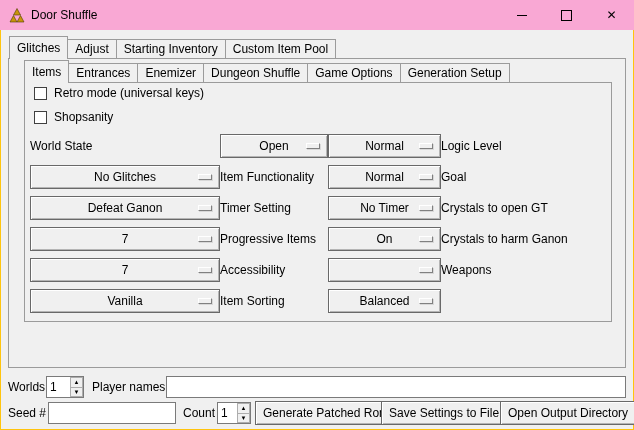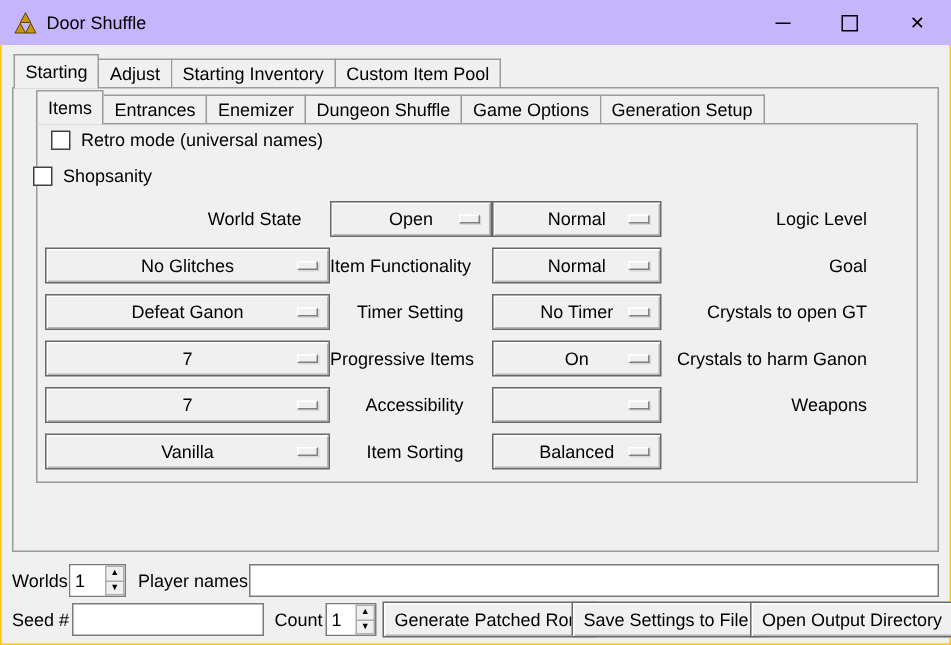--- a/index.html
+++ b/index.html
@@ -1,19 +1,19 @@
 <!DOCTYPE html>
 <html><head>
 <meta charset="utf-8">
 <style>
   html,body{margin:0;padding:0;width:634px;height:430px;overflow:hidden;
     font-family:"Liberation Sans", sans-serif;font-size:12px;color:#000;}
   .window{position:relative;width:634px;height:430px;background:#ffc40d;}
   
-  .titlebar{position:absolute;left:0;top:0;width:634px;height:30px;background:#c4b5fd;
+  .titlebar{position:absolute;left:0;top:0;width:634px;height:30px;background:#f9a8d4;
     display:flex;align-items:center;}
   .app-icon{margin-left:9px;width:16px;height:16px;flex:0 0 auto;}
   .title-text{margin-left:6px;font-size:12px;color:#000;}
   .win-controls{position:absolute;right:0;top:0;height:30px;display:flex;}
   .winbtn{width:45px;height:30px;display:flex;align-items:center;justify-content:center;}
   .glyph-min{width:10px;height:1px;background:#000;}
   .glyph-max{width:9px;height:9px;border:1px solid #000;}
   .glyph-close{font-size:12px;line-height:12px;color:#000;}
   
   .client{position:absolute;left:1px;top:30px;width:632px;height:399px;background:#f0f0f0;}
@@ -24,21 +24,21 @@
   .tab + .tab{border-left:none;}
   .tab.selected{height:23px;margin-bottom:-1px;padding-top:4px;z-index:6;position:relative;
     border-left:1px solid #9b9b9b;}
   .pane{position:absolute;background:#f0f0f0;border:1px solid #9b9b9b;box-sizing:border-box;z-index:1;}
   
   .checkrow{position:absolute;display:flex;align-items:center;gap:7px;z-index:2;}
   .checkbox{width:13px;height:13px;box-sizing:border-box;border:1px solid #404040;background:#fff;}
   
   .fields{position:absolute;left:29px;top:100px;display:grid;
     grid-template-columns:190px 108px 113px 156px;grid-auto-rows:31px;align-items:center;z-index:2;}
-  .flabel{text-align:right;padding-right:19px;white-space:nowrap;}
+  .flabel{padding-right:19px;white-space:nowrap;}
   .opt{position:relative;width:100%;height:24px;box-sizing:border-box;background:#f0f0f0;
     border:1px solid #696969;box-shadow:inset 1px 1px 0 #ffffff, inset -1px -1px 0 #b5b5b5;
     display:flex;align-items:center;justify-content:center;font-size:12px;cursor:default;}
   .opt .ind{position:absolute;right:7px;top:50%;margin-top:-3px;width:12px;height:4px;background:#f0f0f0;
     border-top:1px solid #ffffff;border-left:1px solid #ffffff;
     border-right:1px solid #808080;border-bottom:1px solid #808080;box-shadow:1px 1px 0 #d8d8d8;}
   
   .lbl{position:absolute;white-space:nowrap;z-index:2;}
   .entry{position:absolute;box-sizing:border-box;height:22px;border:1px solid #7a7a7a;background:#fff;
     font-family:"Liberation Sans", sans-serif;font-size:12px;padding:1px 3px;z-index:2;}
@@ -75,44 +75,44 @@
         </div>
       <div class="winbtn">
           <span class="glyph-close">✕</span>
         </div>
     </div>
   </div>
 
   <div class="client">
 
     <div class="tabs" style="left:8px;top:5px;">
-      <div class="tab selected">Starting</div>
+      <div class="tab selected">Glitches</div>
       <div class="tab">Adjust</div>
       <div class="tab">Starting Inventory</div>
       <div class="tab">Custom Item Pool</div>
     </div>
 
     <div class="pane" style="left:7px;top:28px;width:618px;height:310px;"></div>
 
     <div class="tabs" style="left:23px;top:29px;">
       <div class="tab selected">Items</div>
       <div class="tab">Entrances</div>
       <div class="tab">Enemizer</div>
       <div class="tab">Dungeon Shuffle</div>
       <div class="tab">Game Options</div>
       <div class="tab">Generation Setup</div>
     </div>
 
     <div class="pane" style="left:23px;top:52px;width:588px;height:240px;"></div>
 
     <div class="checkrow" style="left:33px;top:56px;">
       <span class="checkbox"></span>
-      <span>Retro mode (universal names)</span>
-    </div>
-    <div class="checkrow" style="left:21px;top:80px;">
+      <span>Retro mode (universal keys)</span>
+    </div>
+    <div class="checkrow" style="left:33px;top:80px;">
       <span class="checkbox"></span>
       <span>Shopsanity</span>
     </div>
 
     <div class="fields">
 
       <div class="flabel">World State</div>
       <div class="opt">
         <span>Open</span>
         <span class="ind"></span>

